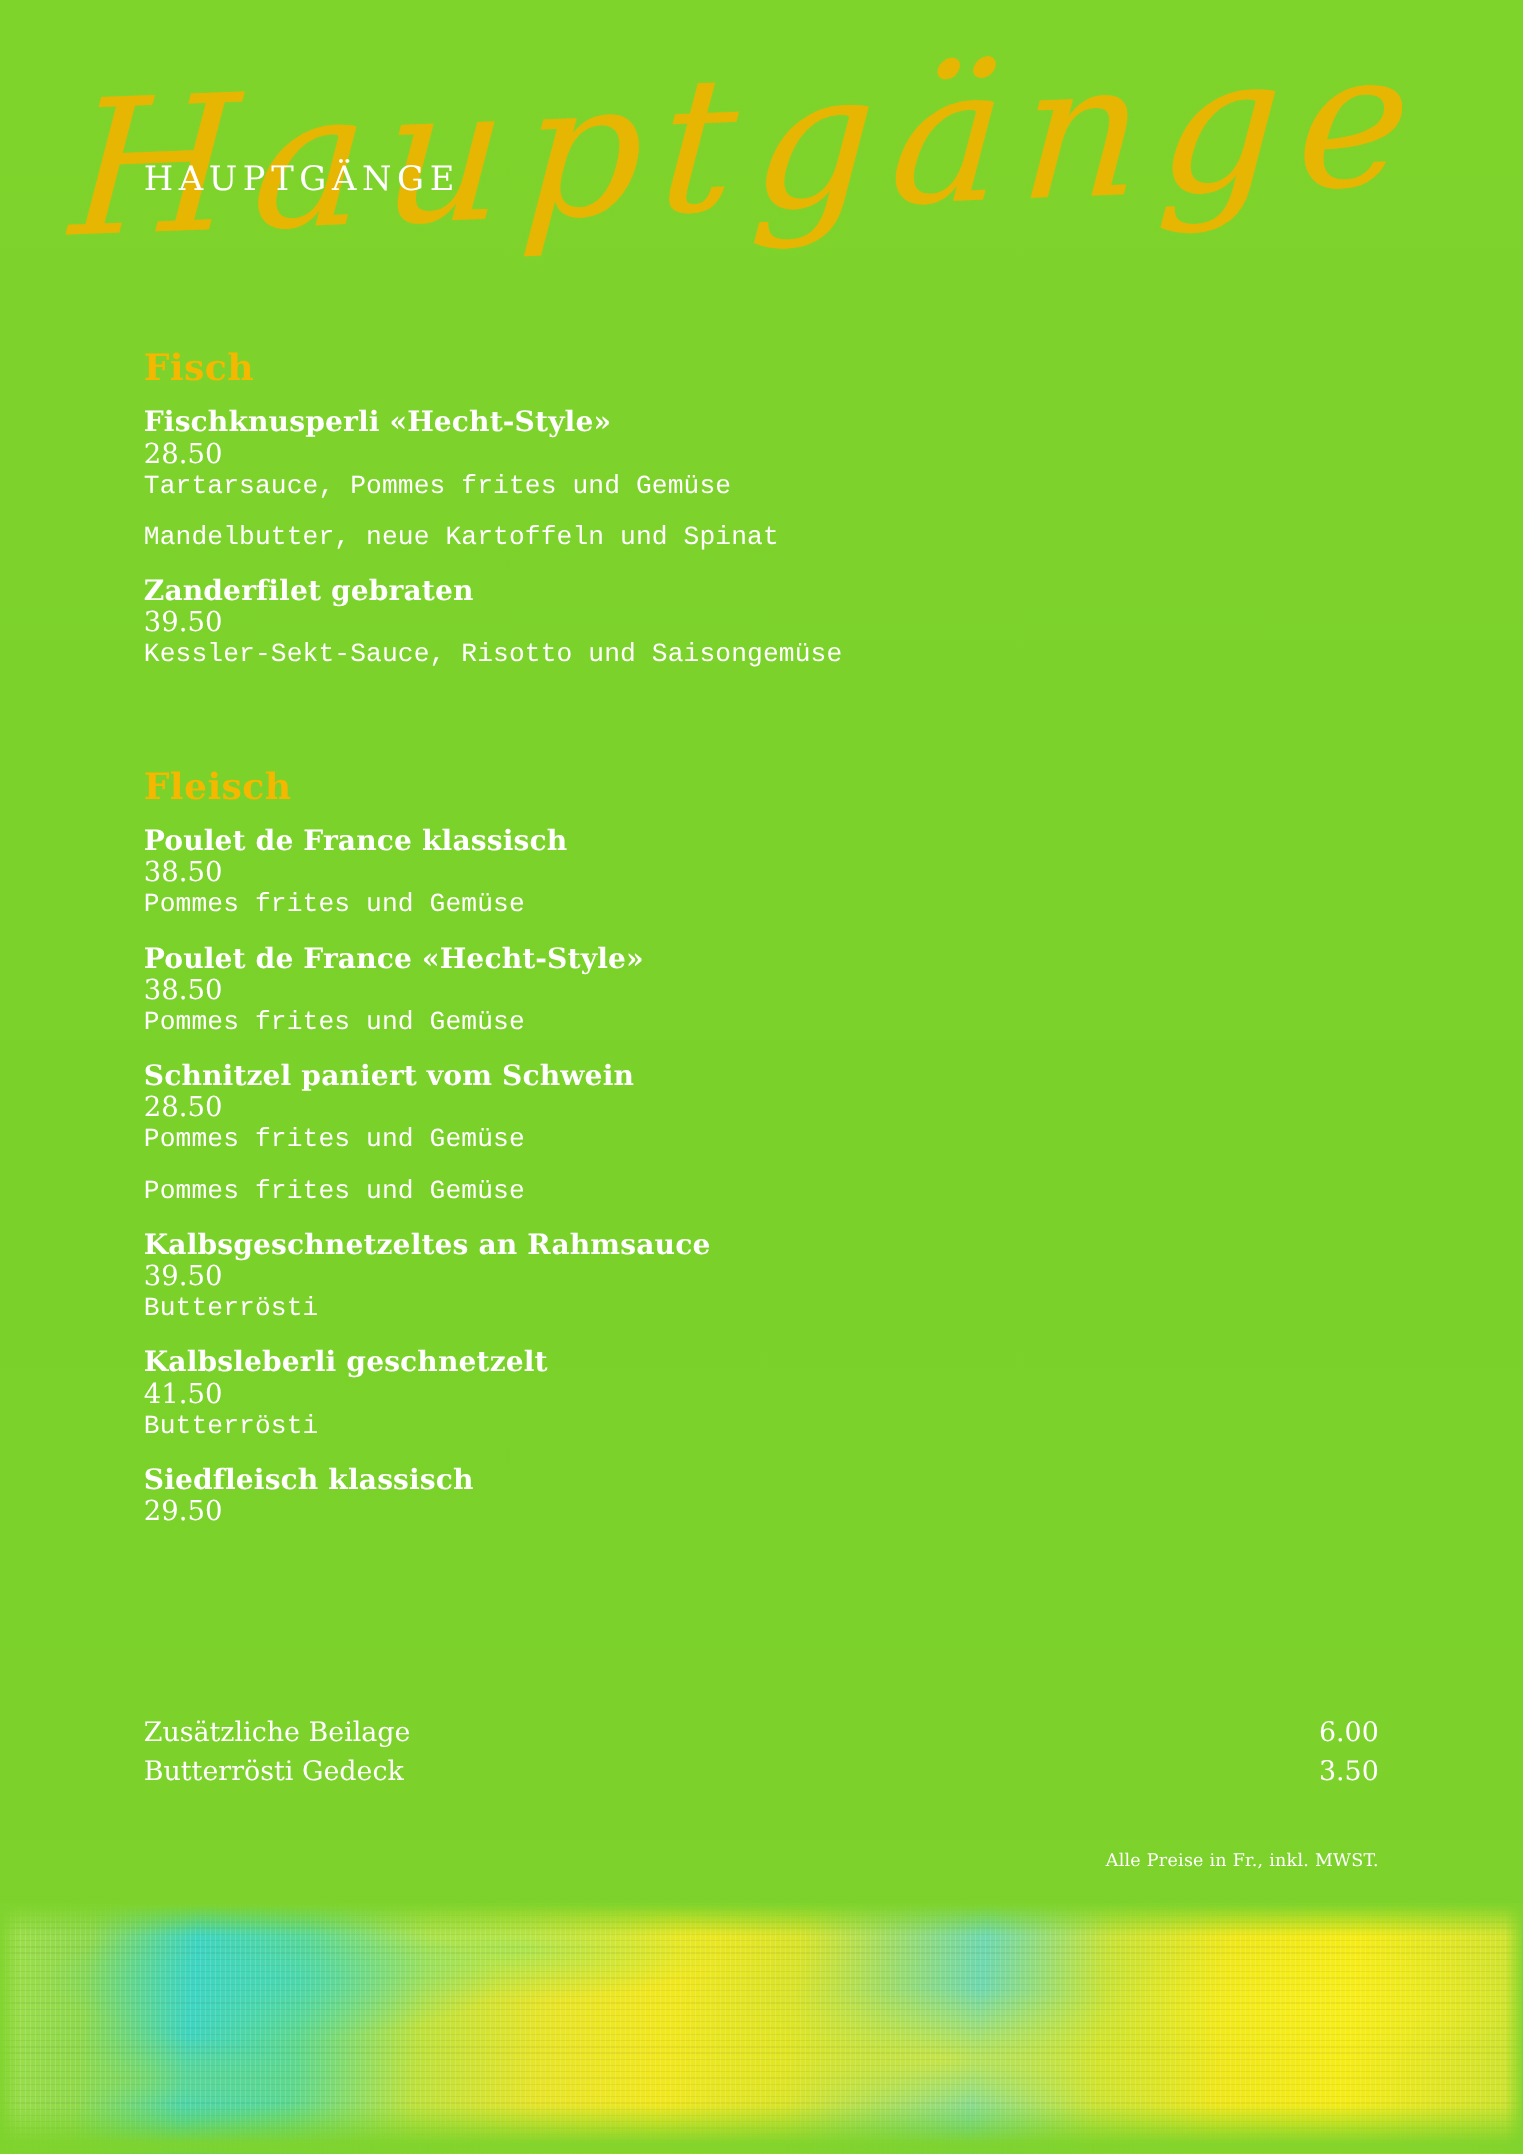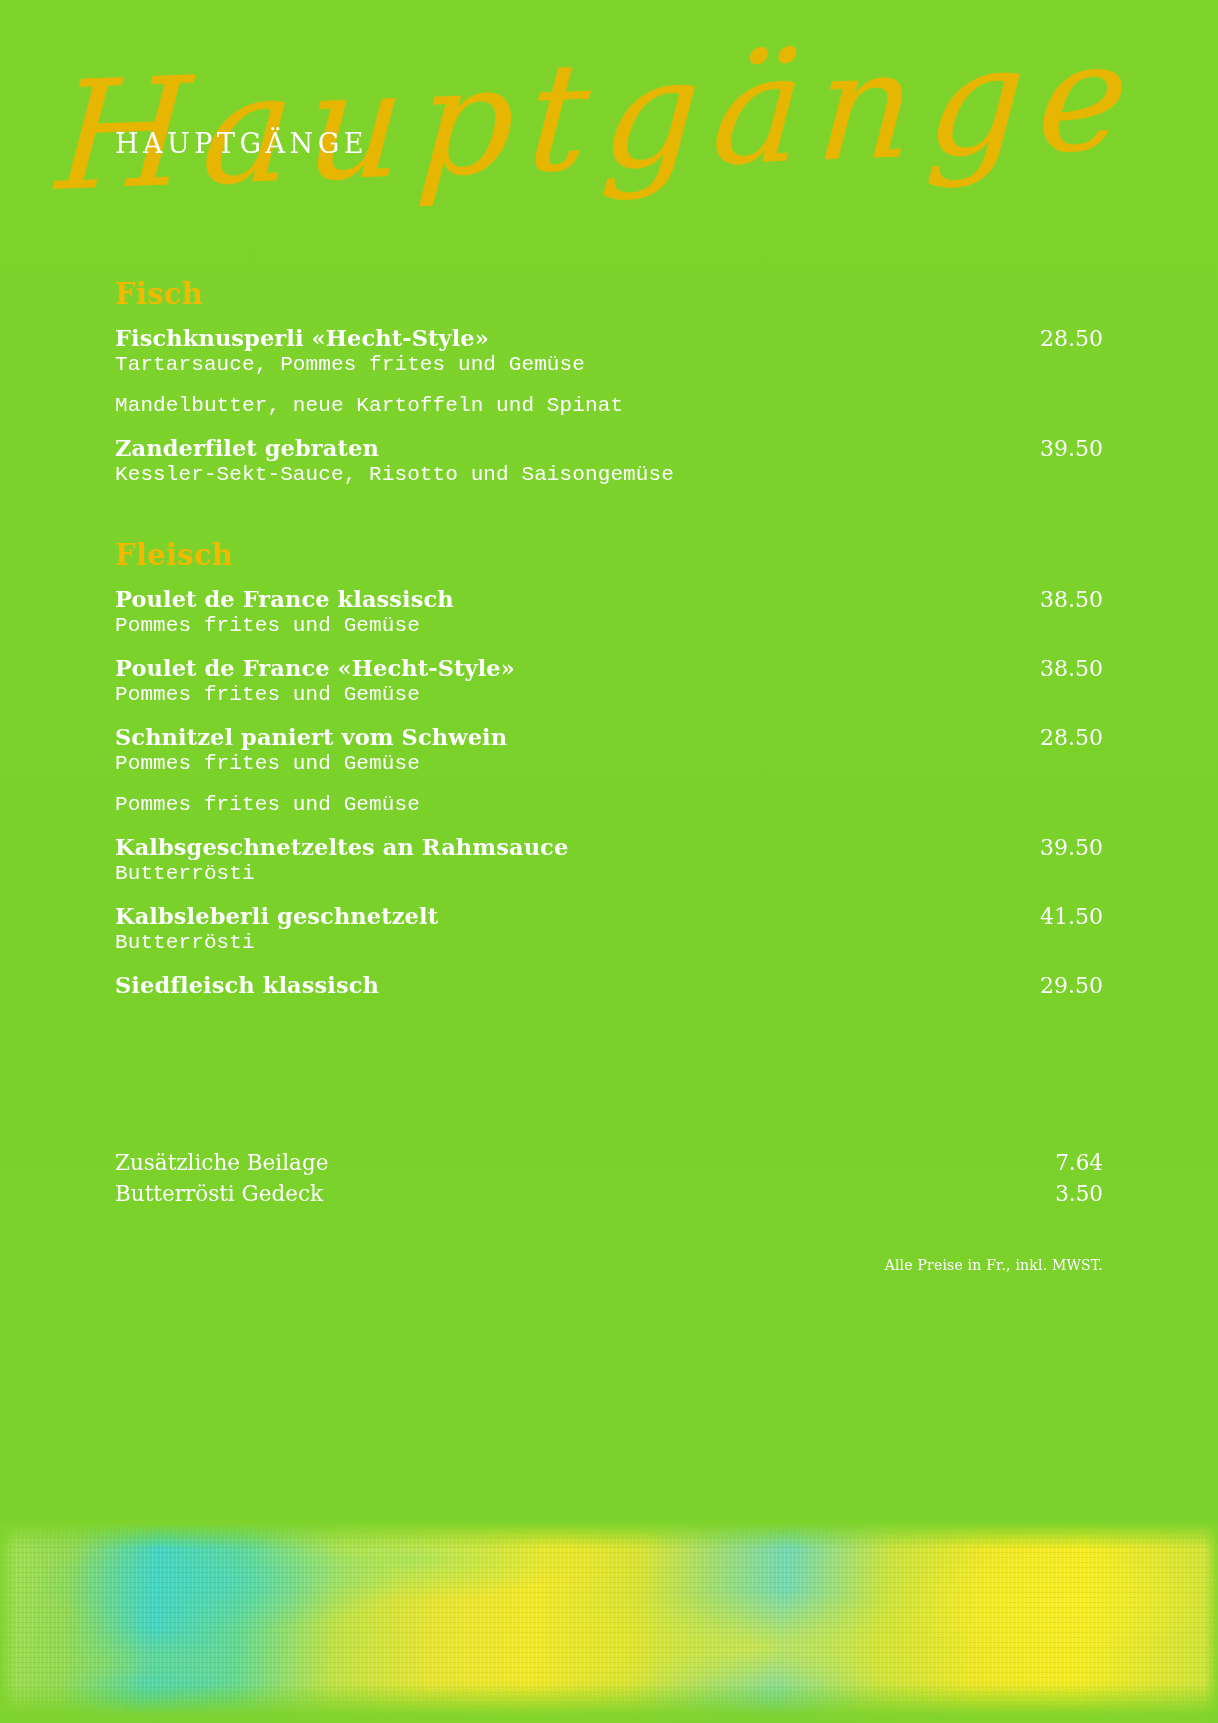--- a/index.html
+++ b/index.html
@@ -62,29 +62,30 @@
   }
 
   .section-heading {
     font-family: "DejaVu Serif", serif;
     font-weight: bold;
     font-size: 29px;
     color: #f5b800;
     margin: 0 0 14px 0;
     letter-spacing: 0.3px;
   }
-  .section-heading.second { margin-top: 52px; }
+  .section-heading.second { margin-top: 76px; }
 
   .item {
     margin-bottom: 18px;
   }
   .item-row {
     display: flex;
     align-items: baseline;
     justify-content: space-between;
+    flex-direction: column;
   }
   .item-name {
     font-family: "DejaVu Serif", serif;
     font-weight: bold;
     font-size: 22.5px;
     color: #ffffff;
     letter-spacing: 0.1px;
     padding-right: 20px;
   }
   .item-name .note {
@@ -286,21 +287,21 @@
         <div class="item-row">
           <div class="item-name">Siedfleisch klassisch</div>
           <div class="item-price">29.50</div>
         </div>
       </div>
     </div>
 
     <div class="extras">
       <div class="extra-row">
         <div>Zusätzliche Beilage</div>
-        <div>7.64</div>
+        <div>6.00</div>
       </div>
       <div class="extra-row">
         <div>Butterrösti Gedeck</div>
         <div>3.50</div>
       </div>
     </div>
 
     <div class="tax-note">Alle Preise in Fr., inkl. MWST.</div>
   </div>
 

